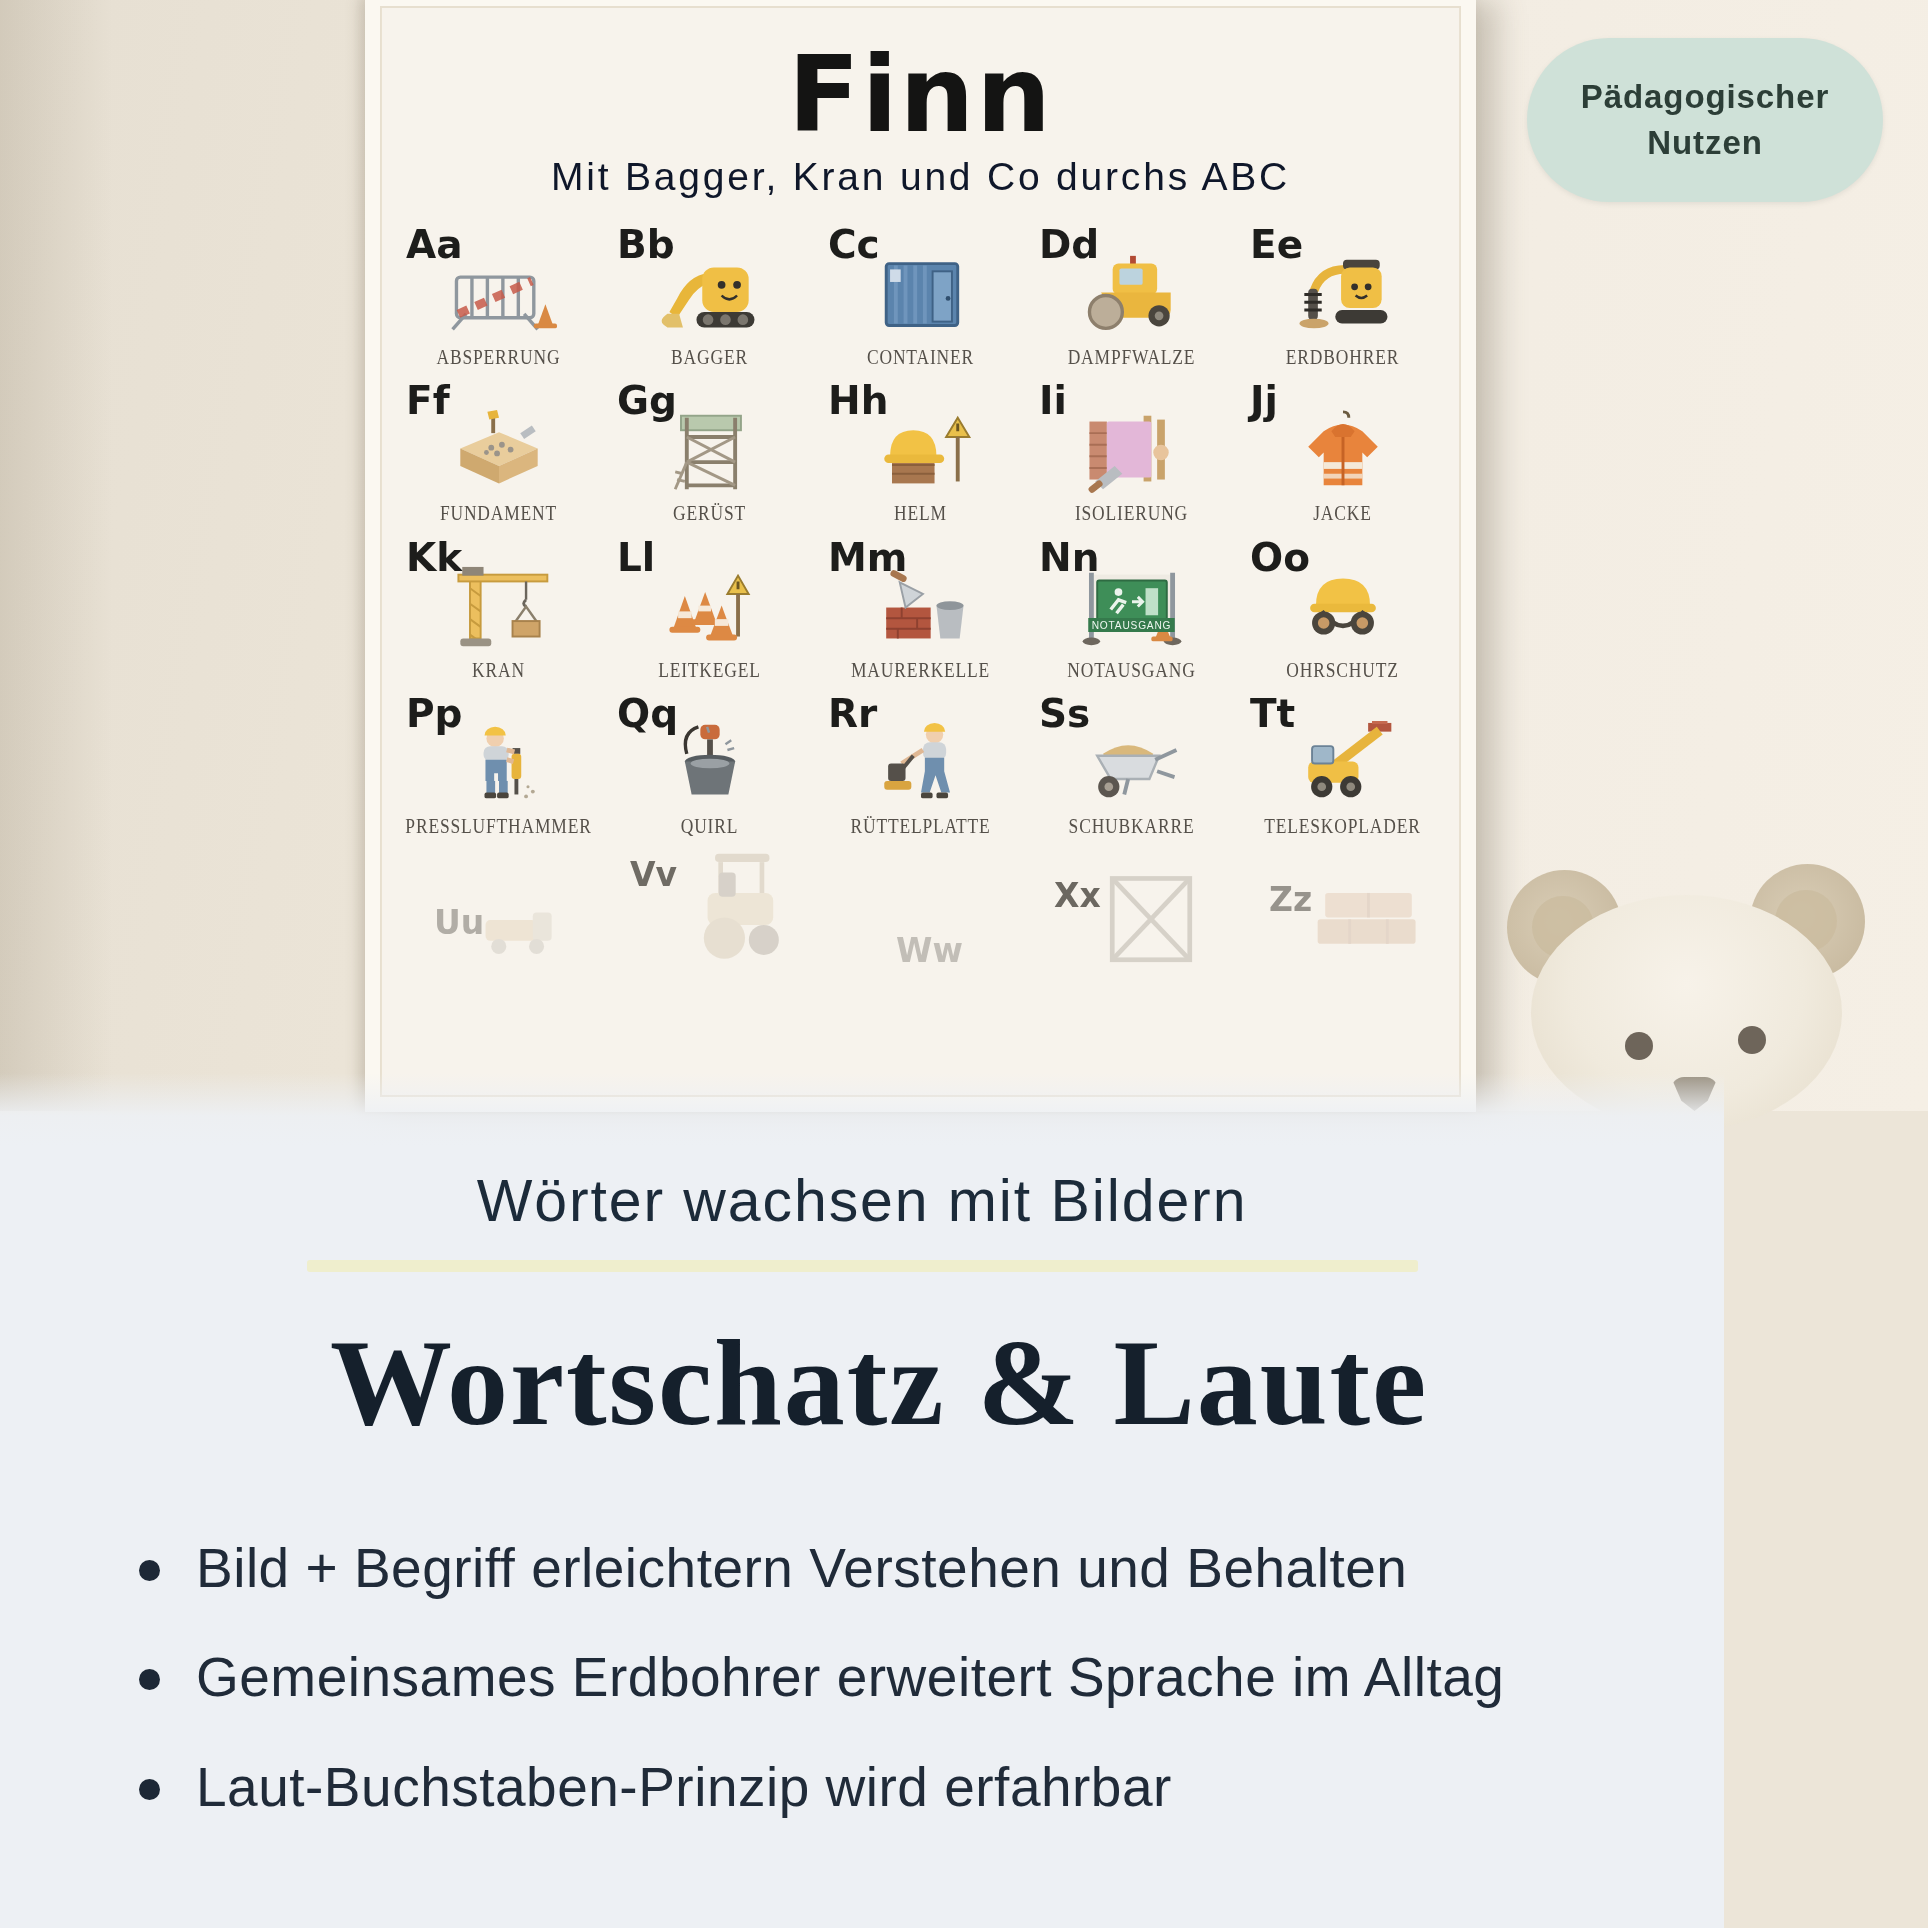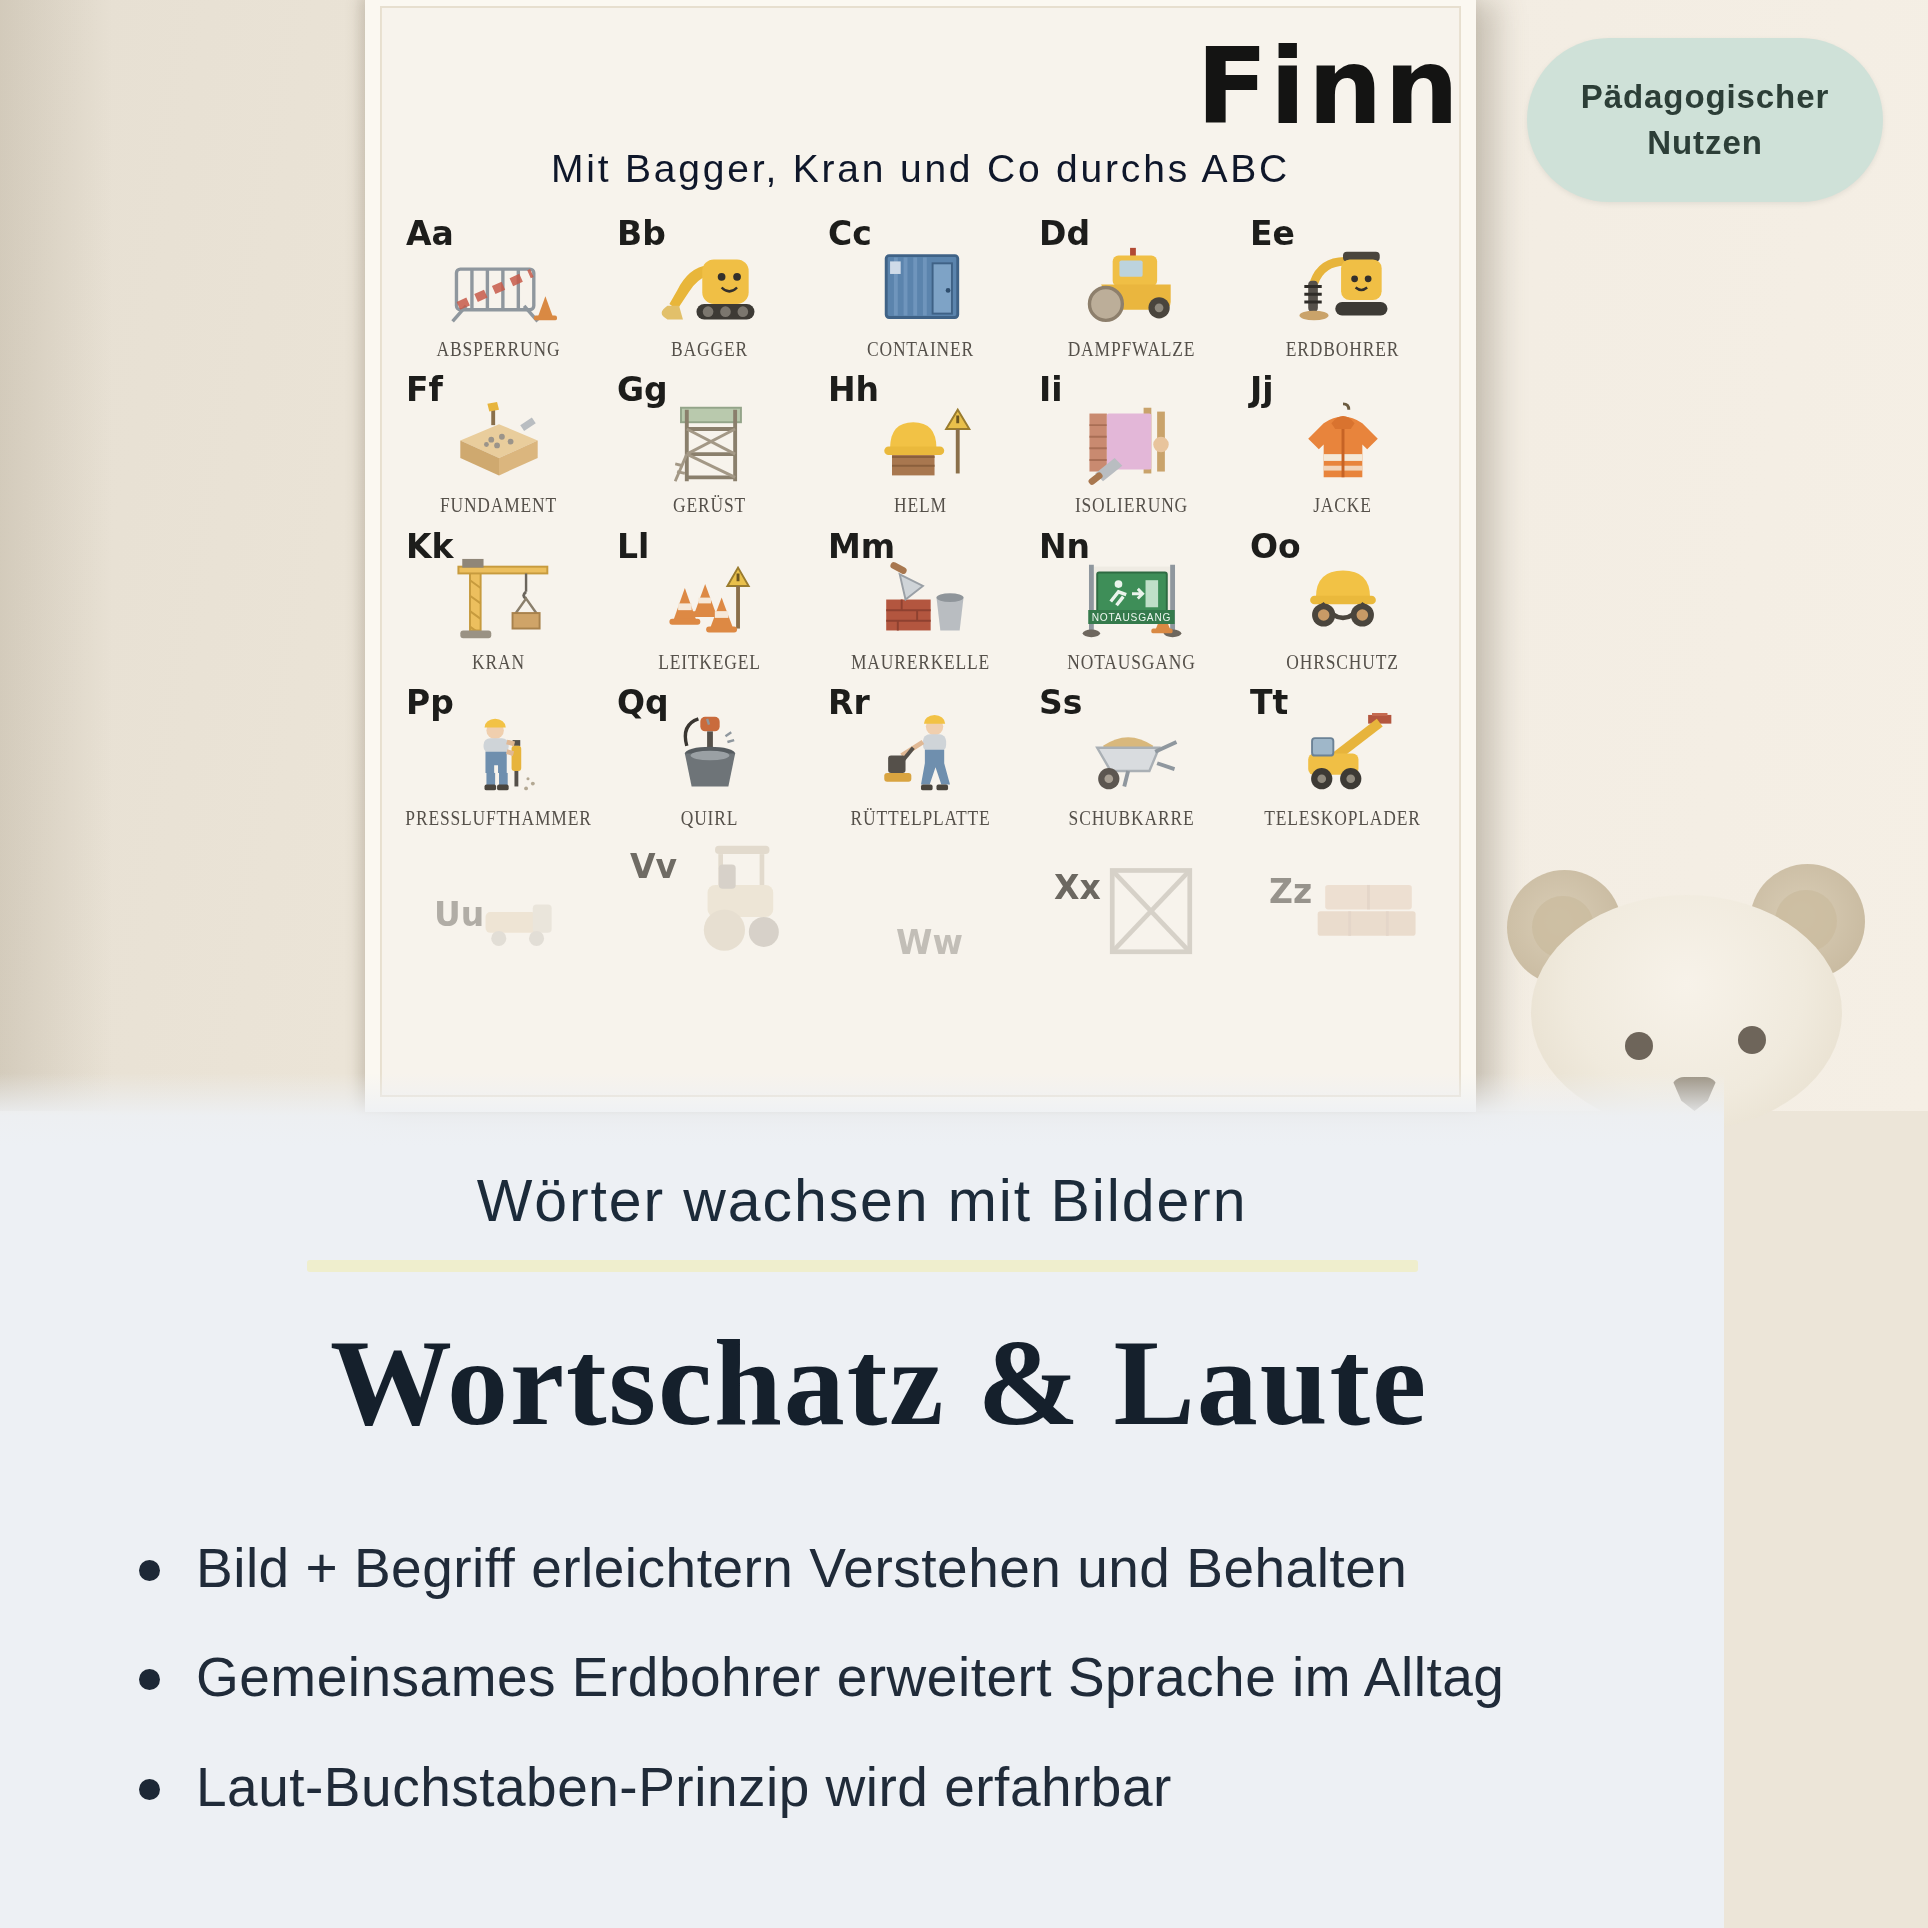--- a/index.html
+++ b/index.html
@@ -11,29 +11,29 @@
     background:linear-gradient(100deg,#e6dfd2 0%,#ece5d8 30%,#f2ece2 62%,#f5efe5 100%);}
   .wall-shade{position:absolute;left:0;top:0;width:113px;height:1111px;
     background:linear-gradient(90deg,rgba(160,148,126,.28),rgba(160,148,126,0));}
 
   .frame{position:absolute;left:365px;top:-9.4px;width:1111px;height:1121px;
     background:#f7f3ec;border:15px solid #fbf8f1;box-sizing:border-box;
     box-shadow:-5.6px 3.8px 13px rgba(110,98,78,.25), 21px 9.4px 28px rgba(110,98,78,.30),
       inset 0 0 0 1.9px #e7dfcf;}
   .poster{position:relative;width:100%;height:100%;overflow:hidden;text-align:center;}
 
-  .poster-title{margin-top:26px;font-family:"DejaVu Sans",sans-serif;font-weight:800;
-    font-size:105px;line-height:1.05;letter-spacing:1.9px;color:#141413;text-align:right;}
+  .poster-title{margin-top:34px;font-family:"DejaVu Sans",sans-serif;font-weight:800;
+    font-size:105px;line-height:1.05;letter-spacing:1.9px;color:#141413;}
   .poster-subtitle{margin-top:5.6px;font-size:39px;letter-spacing:2.8px;color:#0f172a;}
 
   .grid{display:grid;grid-template-columns:repeat(5,1fr);row-gap:9.4px;
     margin:24.5px 13px 0 13px;}
   .cell{position:relative;height:147px;}
   .letter{position:absolute;left:13px;top:-1.9px;font-family:"DejaVu Sans",sans-serif;
-    font-weight:bold;font-size:33px;color:#1d1d1b;}
+    font-weight:bold;font-size:39px;color:#1d1d1b;}
   .art{position:absolute;left:50%;top:28px;transform:translateX(-50%);width:141px;height:87px;}
   .art svg{width:100%;height:100%;}
   .word{position:absolute;left:0;right:0;bottom:1.9px;font-family:"Liberation Serif",serif;
     text-transform:uppercase;font-size:19px;letter-spacing:0.9px;color:#55504a;
     transform:scale(.92,1.08);white-space:nowrap;}
 
   .faded-row{display:grid;grid-template-columns:repeat(5,1fr);margin:7.5px 13px 0 13px;height:141px;}
   .faded-cell{position:relative;}
   .faded-letter{position:absolute;font-family:"DejaVu Sans",sans-serif;font-weight:bold;
     font-size:33px;color:#4a463f;}

